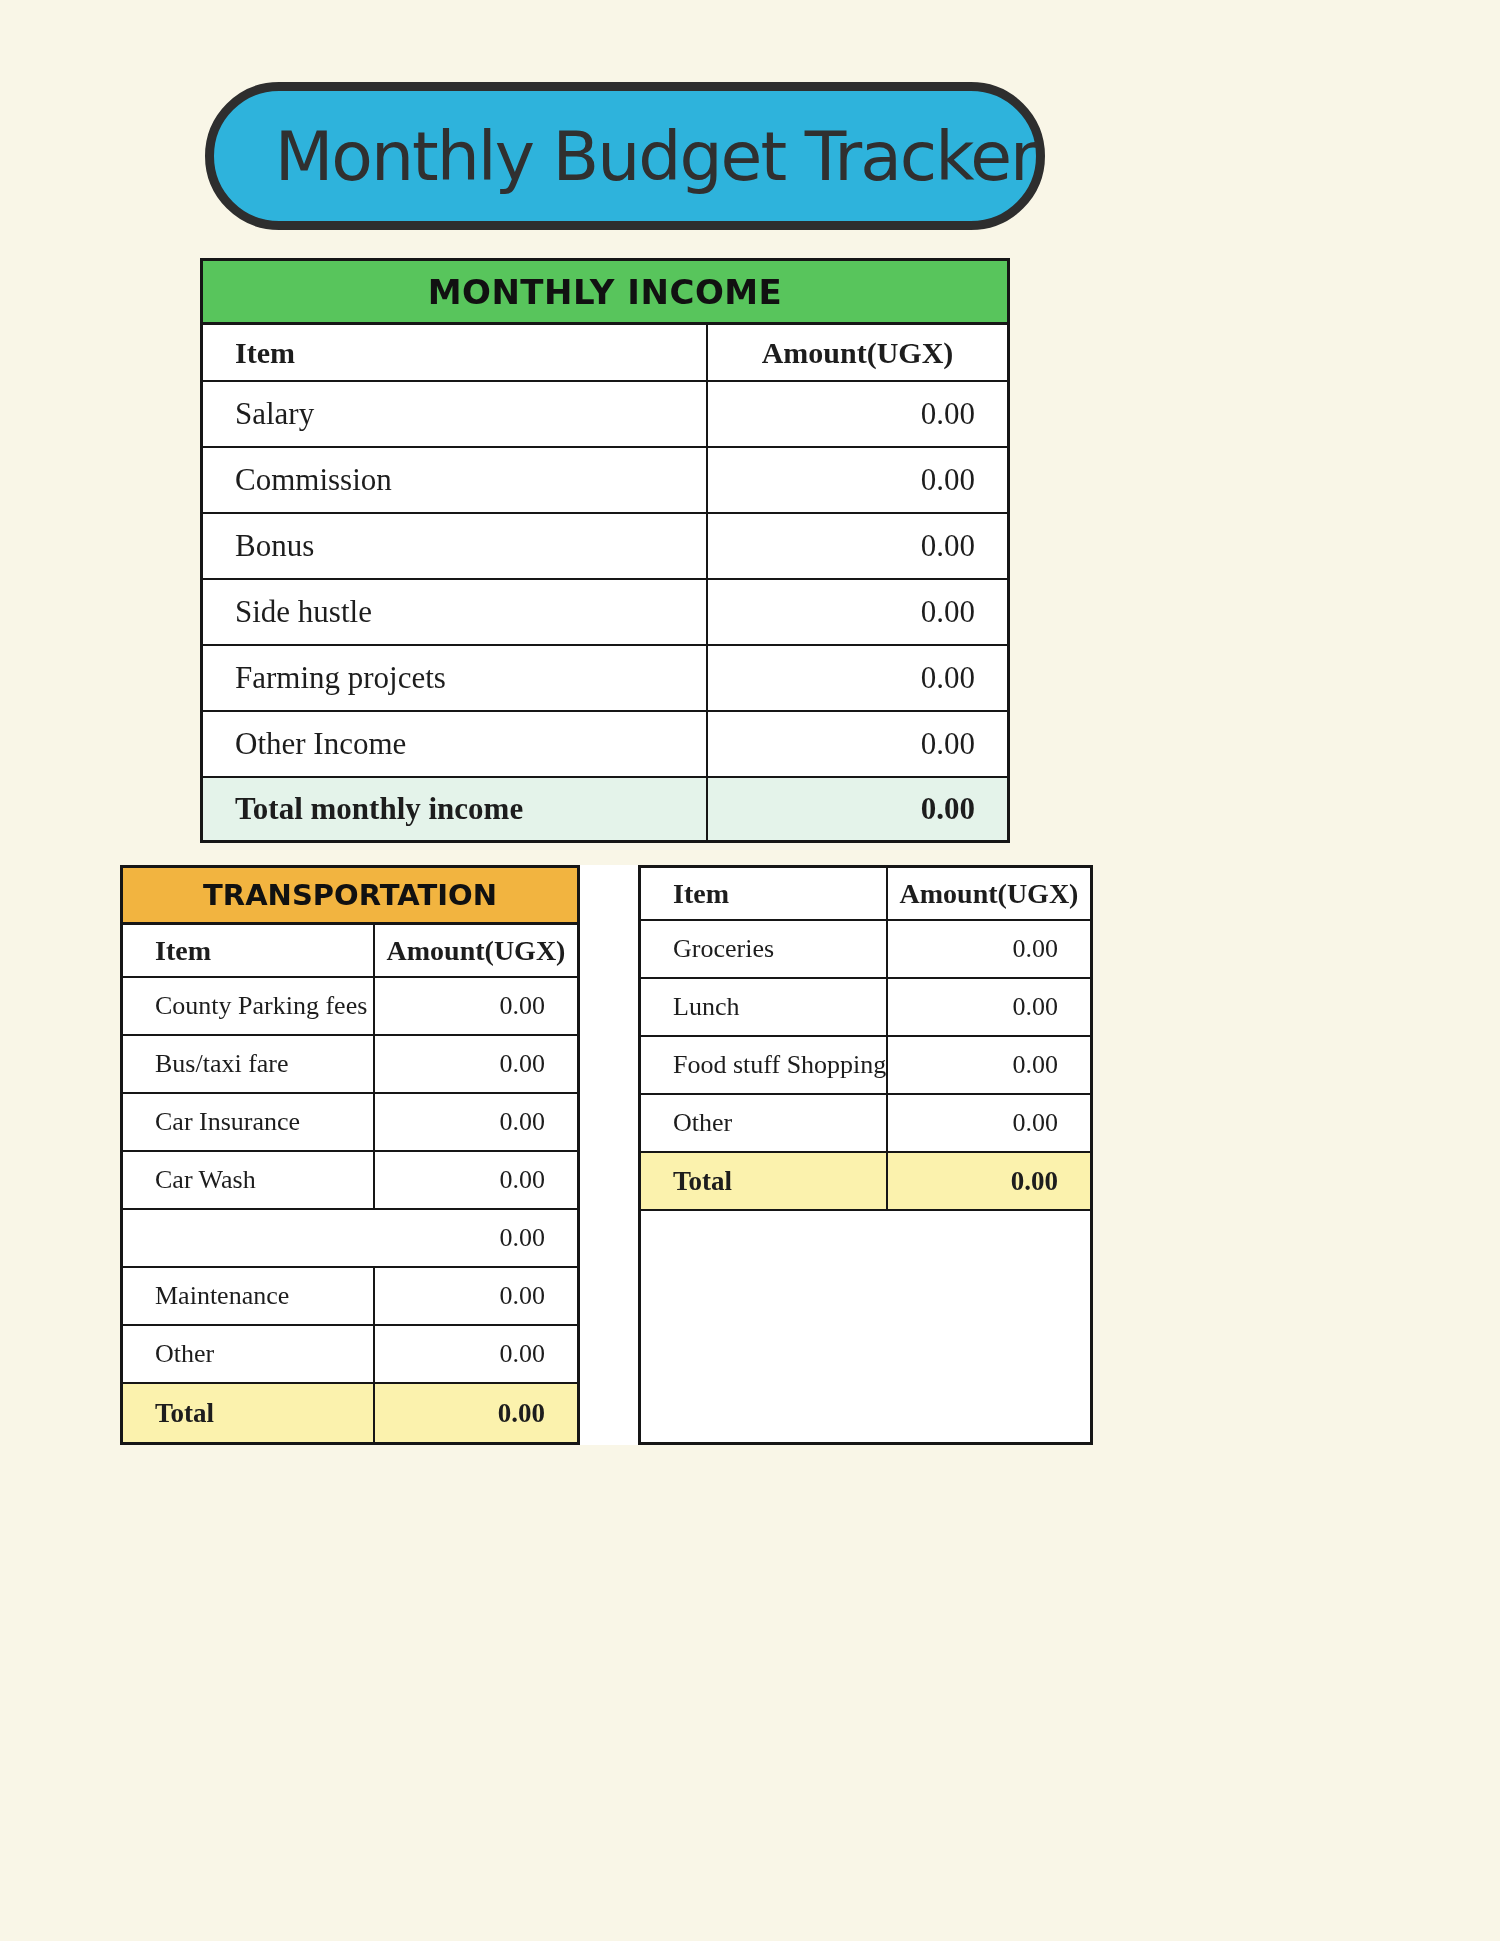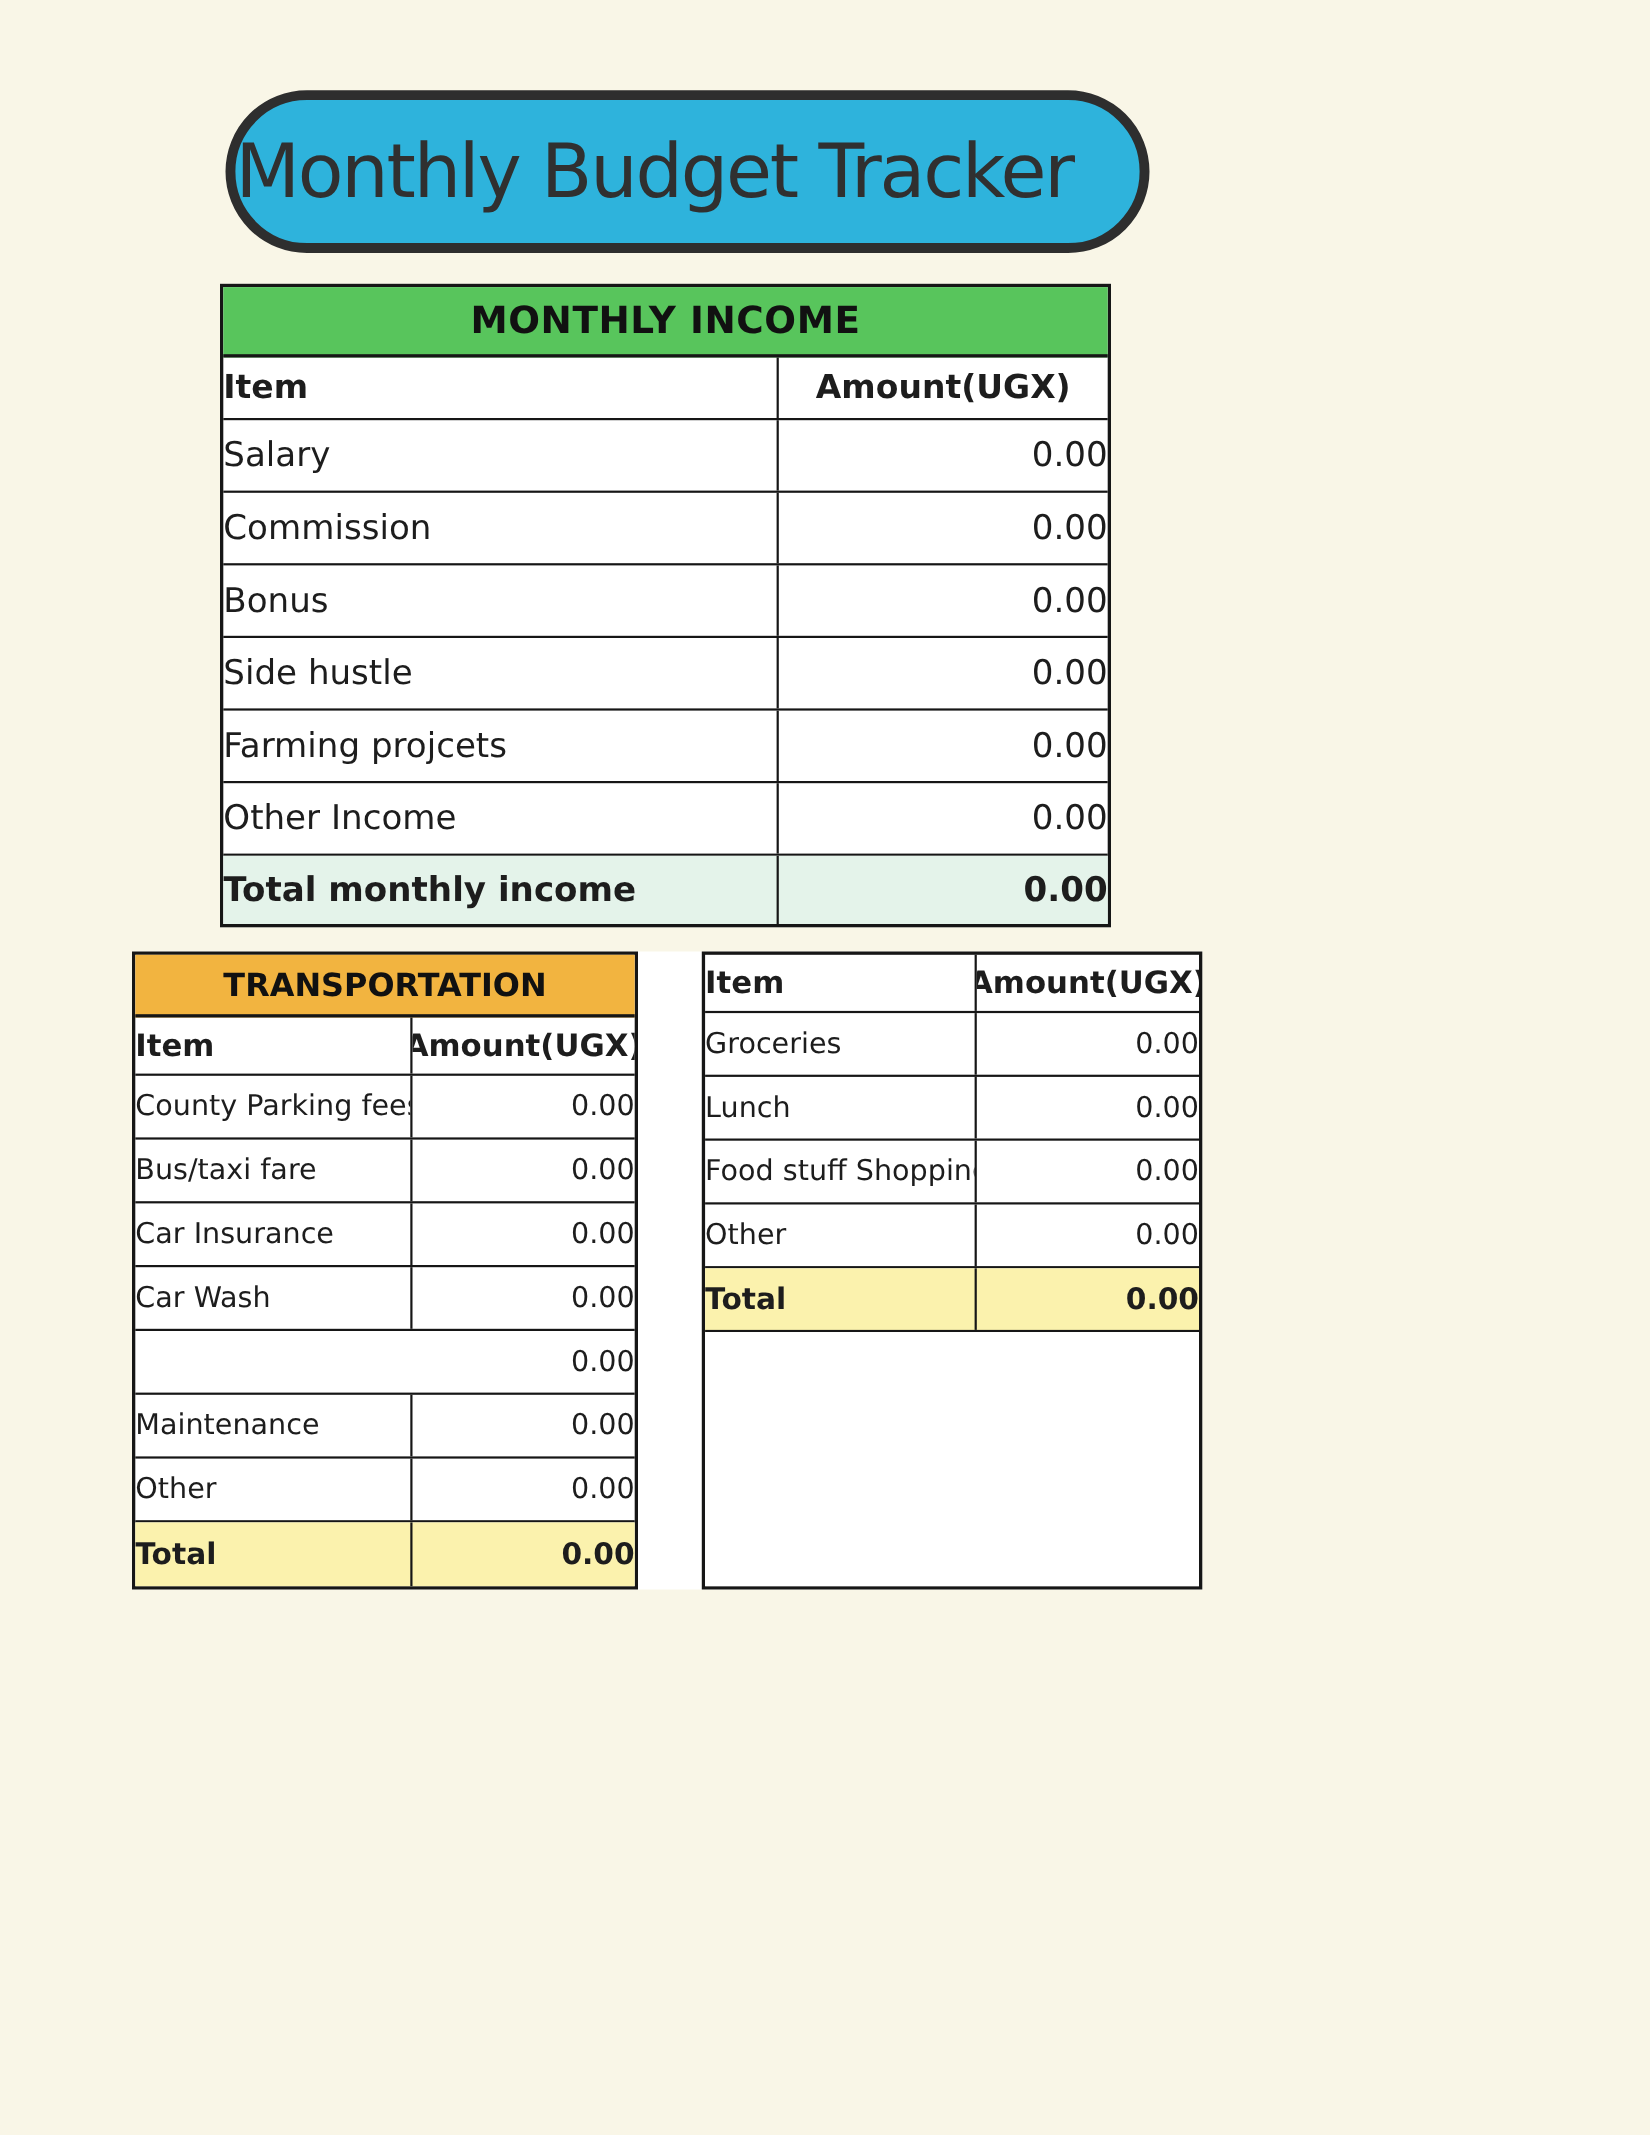--- a/index.html
+++ b/index.html
@@ -13,21 +13,21 @@
   }
 
   
   .title-pill {
     position:absolute; left:205px; top:82px;
     width:840px; height:148px;
     background:#2eb3dc;
     border:9px solid #2e2e2e;
     border-radius:90px;
     box-sizing:border-box;
-    display:flex; align-items:center; justify-content:flex-start;
+    display:flex; align-items:center; justify-content:flex-end;
   }
   .title-pill .title-text {
     font-size:68px; font-weight:500; letter-spacing:-2px;
     color:#303030; white-space:nowrap;
   }
 
   
   .tbl {
     position:absolute;
     background:#ffffff;
@@ -43,22 +43,22 @@
   }
   .row {
     display:flex; flex:0 0 auto;
     border-bottom:2px solid #161616;
     box-sizing:border-box;
   }
   .row:last-child { border-bottom:none; }
   .cell {
     box-sizing:border-box;
     display:flex; align-items:center;
-    padding:0 0;
-    overflow:hidden; white-space:nowrap;
+    padding:0 32px;
+    overflow:hidden; white-space:nowrap;font-family:Liberation Serif, serif;
   }
   .cell.item   { border-right:2px solid #161616; justify-content:flex-start; }
   .cell.amount { flex:1; justify-content:flex-end; }
   .cell.amount.centered { justify-content:center; }
   .bold { font-weight:700; }
 
   
   .income { left:200px; top:258px; width:810px; }
   .income .tbl-title { height:61px; background:#58c55c; font-size:34px; letter-spacing:0.5px; }
   .income .row.head  { height:57px; font-size:30px; }

